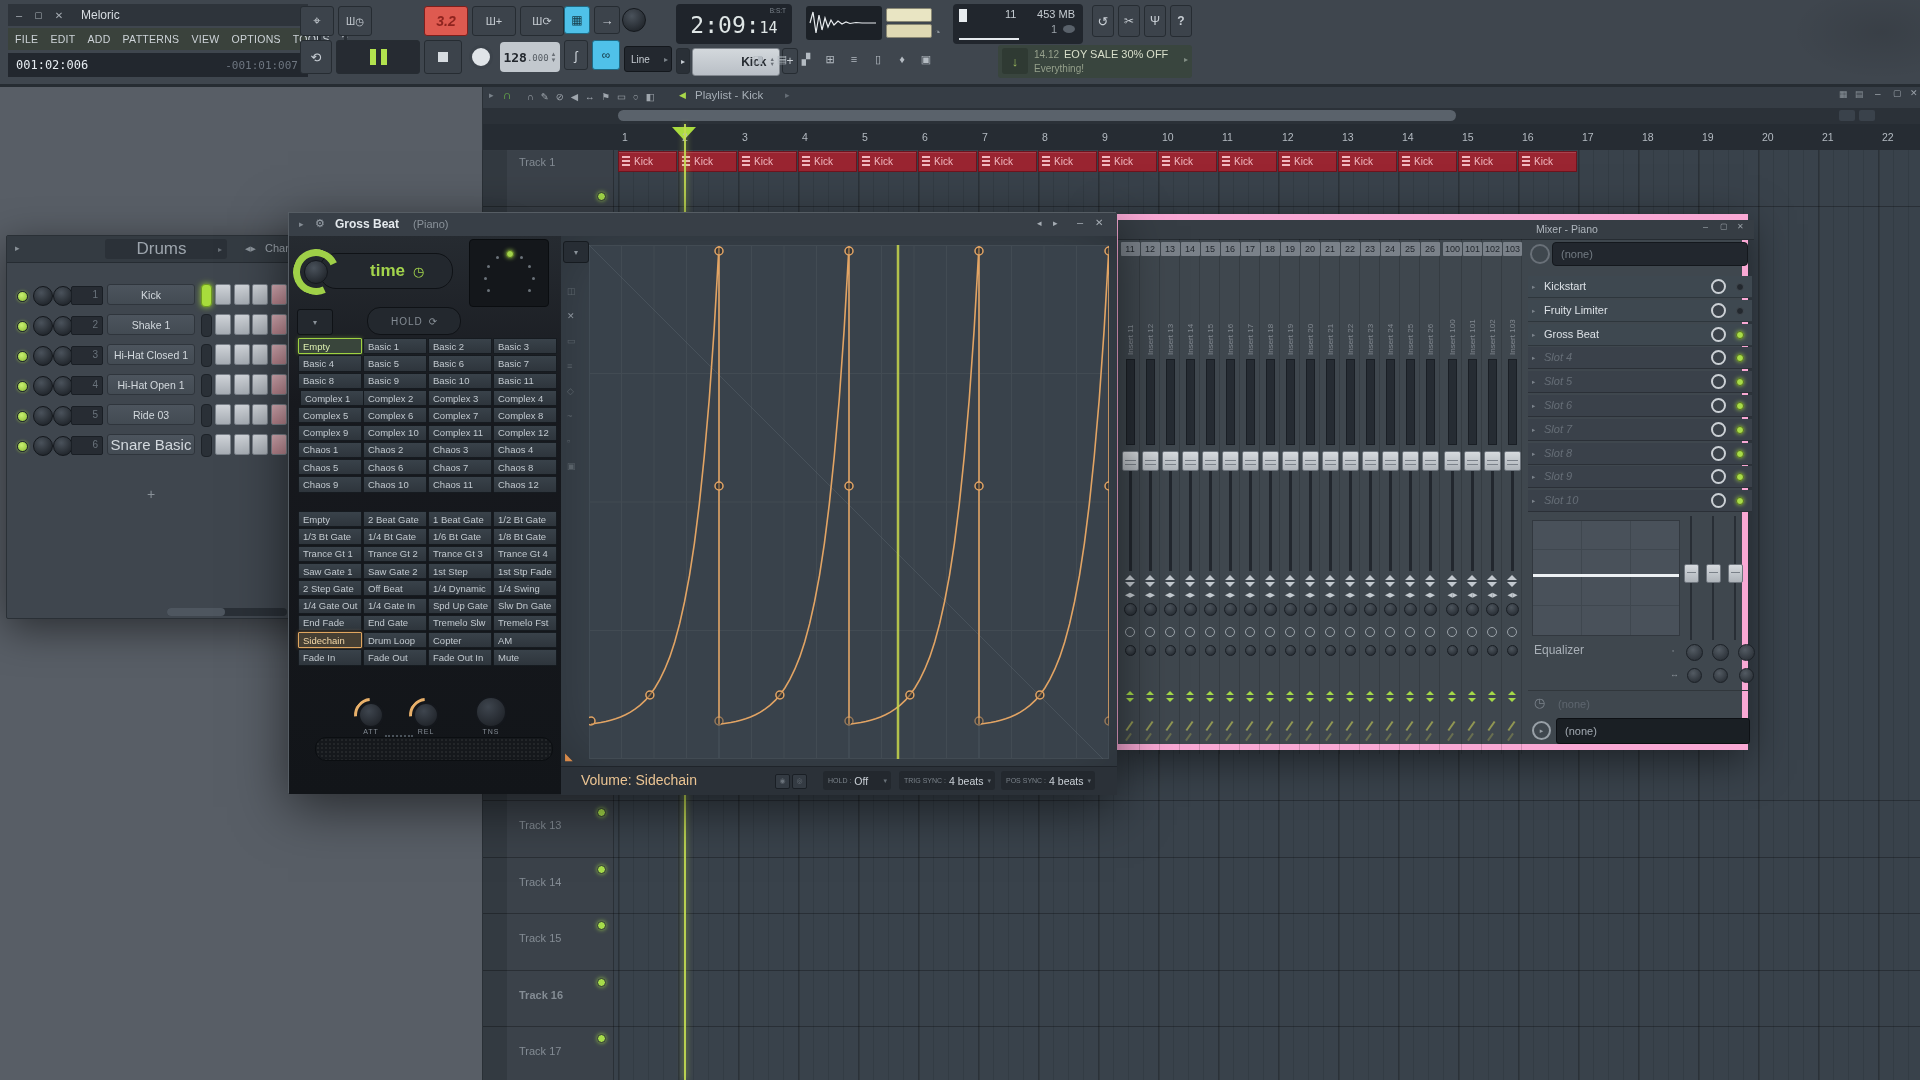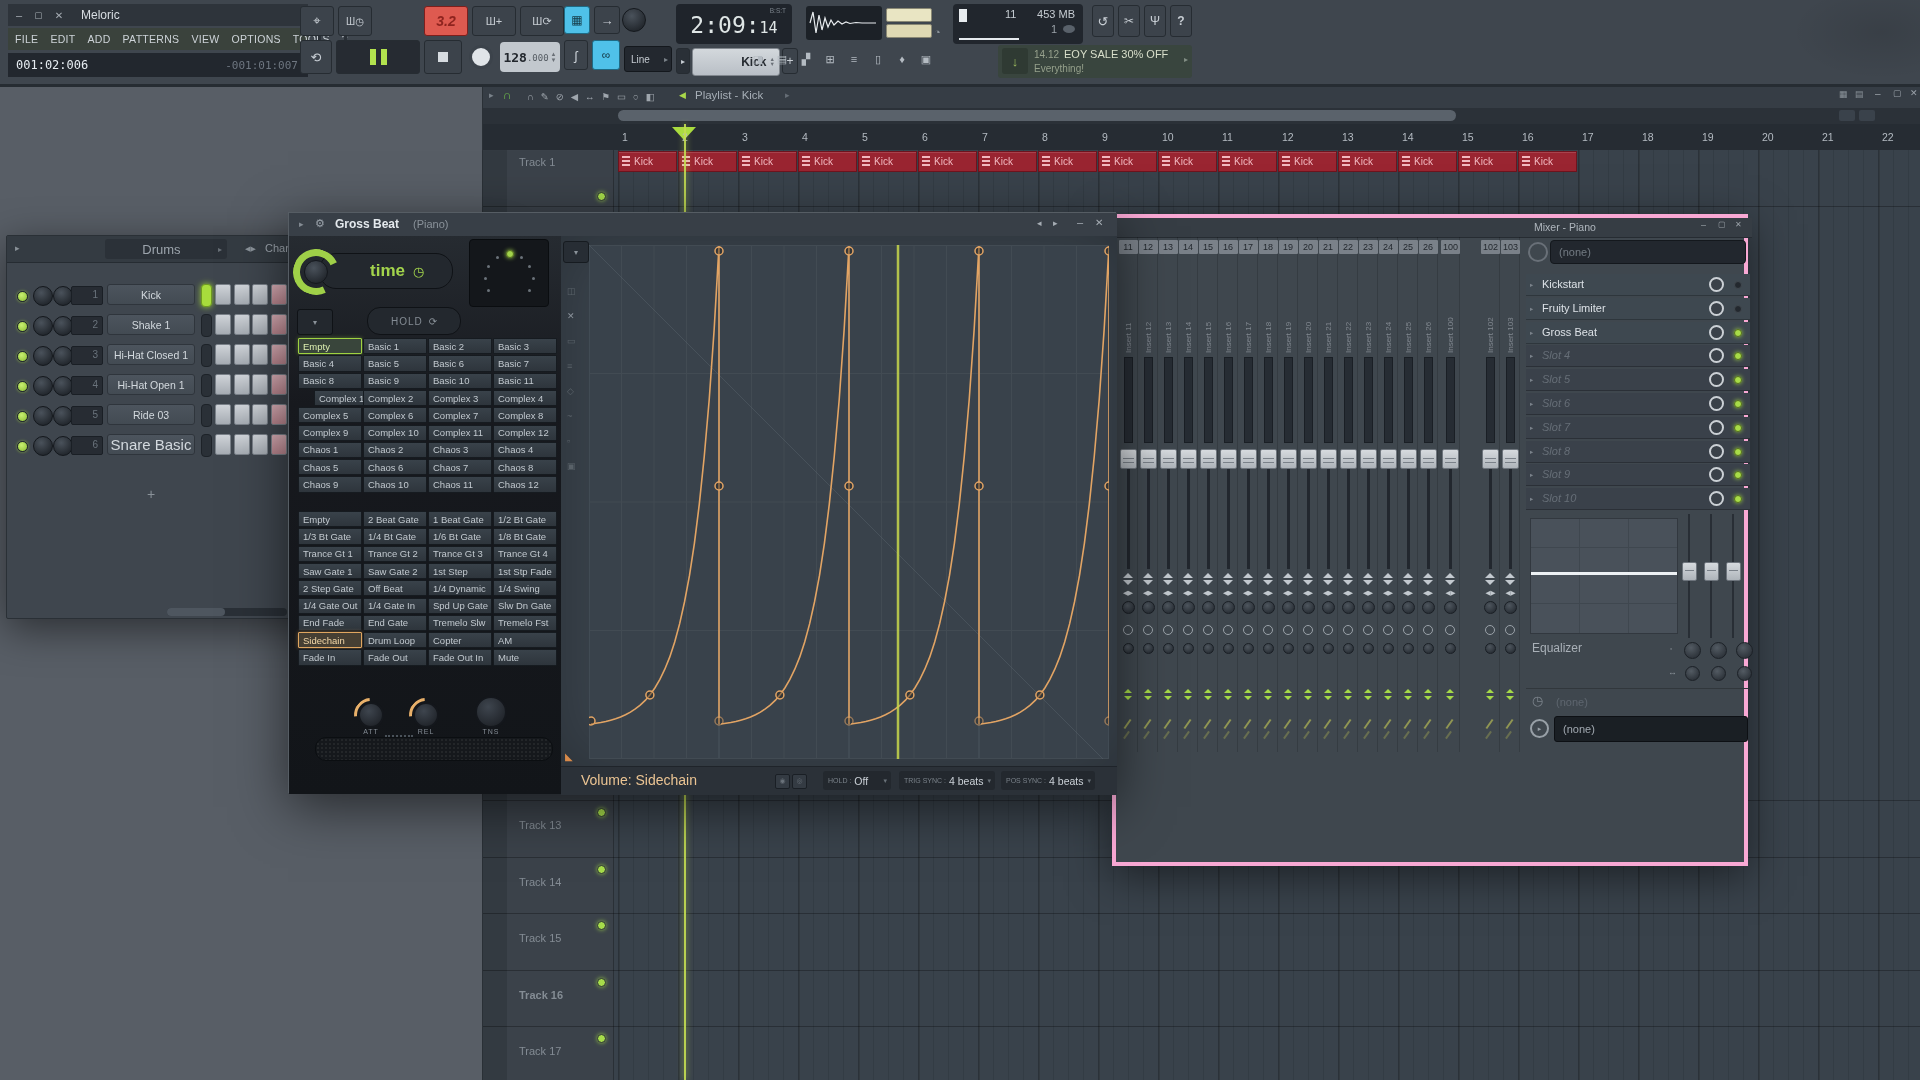--- a/index.html
+++ b/index.html
@@ -372,21 +372,21 @@
       <span class="abs" style="left:66px;top:3px;font-size:11px;color:#D9DFCB;">EOY SALE 30% OFF</span>
       <span class="abs" style="left:36px;top:18px;font-size:10px;color:#95A08B;">Everything!</span>
       <span class="abs" style="right:4px;top:10px;font-size:8px;color:#838E85;">▸</span>
     </div>
   </div>
 
   <div class="abs win" id="rack" style="left:6px;top:235px;width:496px;height:384px;background:#3F464E;border:1px solid #2A3036;border-radius:2px;z-index:2;">
     <div class="abs" style="left:0;top:0;width:100%;height:26px;background:#343B42;border-bottom:1px solid #262C32;">
       <span class="abs" style="left:8px;top:7px;font-size:9px;color:#8A9299;">▸</span>
       <div class="abs" style="left:98px;top:3px;width:122px;height:20px;background:#2B3138;border-radius:3px;display:flex;align-items:center;">
-        <span style="margin:0 auto;font-size:13px;color:#9CA4AC;">Drums</span>
+        <span style="margin:0 auto;font-size:17px;color:#9CA4AC;">Drums</span>
         <span style="margin-right:5px;font-size:8px;color:#6A7279;">▸</span>
       </div>
       <span class="abs" style="left:238px;top:9px;font-size:7px;color:#8A9299;">◀▶</span>
       <span class="abs" style="left:258px;top:6px;font-size:11px;color:#9AA2AA;">Channel</span>
     </div>
     <div id="channels" class="abs" style="left:0;top:26px;width:100%;height:300px;">
         <div style="position: absolute; left: 0px; top: 22px; width: 496px; height: 24px;">
           <div style="position: absolute; left: 10px; top: 7px; width: 9px; height: 9px; border-radius: 50%; background: radial-gradient(circle at 40% 35%, rgb(200, 240, 112), rgb(140, 190, 52)); border: 1px solid rgb(32, 38, 44); box-shadow: rgba(168, 220, 60, 0.7) 0px 0px 3px;"></div>
           <div style="position: absolute; left: 26px; top: 2px; width: 18px; height: 18px; border-radius: 50%; background: radial-gradient(circle at 40% 32%, rgb(74, 82, 91), rgb(35, 40, 46) 75%); border: 1px solid rgb(20, 24, 29);"></div>
           <div style="position: absolute; left: 46px; top: 2px; width: 18px; height: 18px; border-radius: 50%; background: radial-gradient(circle at 40% 32%, rgb(74, 82, 91), rgb(35, 40, 46) 75%); border: 1px solid rgb(20, 24, 29);"></div>
@@ -488,21 +488,21 @@
           <div style="position: absolute; left: 263.5px; top: 0px; width: 16px; height: 21px; border-radius: 2px; box-sizing: border-box; border: 1px solid rgb(122, 129, 137); background: linear-gradient(rgb(217, 174, 182), rgb(185, 133, 142));"></div>
           <div style="position: absolute; left: 282px; top: 0px; width: 16px; height: 21px; border-radius: 2px; box-sizing: border-box; border: 1px solid rgb(122, 129, 137); background: linear-gradient(rgb(208, 212, 217), rgb(166, 172, 179));"></div>
         </div>
       </div>
     <div class="abs" style="left:134px;top:250px;width:20px;height:18px;color:#8A9299;font-size:14px;text-align:center;">+</div>
     <div class="abs" style="left:160px;top:372px;width:120px;height:8px;background:#2A3037;border-radius:4px;">
       <div style="position:absolute;left:0;top:0;width:58px;height:8px;background:#4E565F;border-radius:4px;"></div>
     </div>
   </div>
 
-  <div class="abs win" id="mixer" style="left:1112px;top:214px;width:636px;height:652px;background:#3F474E;border:4px solid #f9a8d4;z-index:3;">
+  <div class="abs win" id="mixer" style="left:1112px;top:214px;width:636px;height:536px;background:#3F474E;border:6px solid #f9a8d4;z-index:3;">
     <div class="abs" style="left:0;top:0;width:636px;height:19px;background:#363D44;border-bottom:1px solid #262C32;">
       <span class="abs" style="left:418px;top:3px;font-size:10.5px;color:#AFB6BD;">Mixer - Piano</span>
       <span class="abs" style="left:585px;top:2px;font-size:9px;color:#9AA1A8;">–</span>
       <span class="abs" style="left:602px;top:2px;font-size:8px;color:#9AA1A8;">▢</span>
       <span class="abs" style="left:619px;top:2px;font-size:8px;color:#9AA1A8;">✕</span>
     </div>
     <div id="strips" class="abs" style="left:2px;top:19px;width:406px;height:515px;overflow:hidden;">
         <div style="position: absolute; left: 0.5px; top: 0px; width: 19px; height: 515px; border-right: 1px solid rgba(0, 0, 0, 0.15); box-sizing: border-box;">
           <div style="position: absolute; left: 0px; top: 3px; width: 19px; height: 14px; background: rgb(122, 129, 137); border-radius: 1px; color: rgb(35, 40, 46); font-size: 9px; text-align: center; line-height: 14px;">11</div>
           <div class="vtxt" style="position: absolute; left: 5px; top: 22px; height: 94px; font-size: 8px; color: rgb(129, 136, 144);">Insert 11</div>
@@ -819,20 +819,40 @@
           <div style="position: absolute; left: 4px; top: 388px; width: 10px; height: 10px; border-radius: 50%; border: 1.5px solid rgb(154, 161, 168); box-sizing: border-box;"></div>
           <div style="position: absolute; left: 4px; top: 406px; width: 11px; height: 11px; border-radius: 50%; background: radial-gradient(circle at 40% 32%, rgb(78, 86, 94), rgb(42, 48, 55) 75%); border: 1px solid rgb(26, 31, 37); box-sizing: border-box;"></div>
           <div style="position: absolute; left: 5px; top: 452px; width: 0px; height: 0px; border-left: 4px solid transparent; border-right: 4px solid transparent; border-bottom: 4px solid rgb(165, 217, 72);"></div>
           <div style="position: absolute; left: 5px; top: 459px; width: 0px; height: 0px; border-left: 4px solid transparent; border-right: 4px solid transparent; border-top: 4px solid rgb(165, 217, 72);"></div>
           <div style="position: absolute; left: 3px; top: 486px; width: 11px; height: 2px; background: rgb(198, 203, 87); opacity: 0.6; transform: rotate(-55deg);"></div>
           <div style="position: absolute; left: 3px; top: 497px; width: 9px; height: 2px; background: rgb(198, 203, 87); opacity: 0.3; transform: rotate(-55deg);"></div>
         </div>
         <div style="position: absolute; left: 323px; top: 0px; width: 19px; height: 515px; border-right: 1px solid rgba(0, 0, 0, 0.15); box-sizing: border-box;">
           <div style="position: absolute; left: 0px; top: 3px; width: 19px; height: 14px; background: rgb(122, 129, 137); border-radius: 1px; color: rgb(35, 40, 46); font-size: 9px; text-align: center; line-height: 14px;">100</div>
           <div class="vtxt" style="position: absolute; left: 5px; top: 22px; height: 94px; font-size: 8px; color: rgb(129, 136, 144);">Insert 100</div>
+          <div style="position: absolute; left: 5px; top: 120px; width: 9px; height: 86px; background: rgb(38, 44, 51); border: 1px solid rgb(26, 31, 37); box-sizing: border-box;"></div>
+          <div style="position: absolute; left: 8px; top: 216px; width: 3px; height: 116px; background: rgb(34, 39, 46);"></div>
+          <div style="position: absolute; left: 1px; top: 212px; width: 17px; height: 20px; background: linear-gradient(rgb(214, 218, 222), rgb(174, 180, 186)); border: 1px solid rgb(110, 117, 125); border-radius: 2px; box-sizing: border-box;">
+            <div style="position: absolute; left: 2px; top: 8px; width: 11px; height: 1px; background: rgb(122, 129, 137);"></div>
+            <div style="position: absolute; left: 2px; top: 12px; width: 11px; height: 1px; background: rgb(122, 129, 137);"></div>
+          </div>
+          <div style="position: absolute; left: 4px; top: 336px; width: 0px; height: 0px; border-left: 5px solid transparent; border-right: 5px solid transparent; border-bottom: 5px solid rgb(195, 201, 207);"></div>
+          <div style="position: absolute; left: 4px; top: 343px; width: 0px; height: 0px; border-left: 5px solid transparent; border-right: 5px solid transparent; border-top: 5px solid rgb(195, 201, 207);"></div>
+          <div style="position: absolute; left: 1px; top: 352px; width: 17px; text-align: center; font-size: 6.5px; color: rgb(195, 201, 207);">◀▶</div>
+          <div style="position: absolute; left: 3px; top: 364px; width: 13px; height: 13px; border-radius: 50%; background: radial-gradient(circle at 40% 32%, rgb(78, 86, 94), rgb(42, 48, 55) 75%); border: 1px solid rgb(26, 31, 37); box-sizing: border-box;"></div>
+          <div style="position: absolute; left: 4px; top: 388px; width: 10px; height: 10px; border-radius: 50%; border: 1.5px solid rgb(154, 161, 168); box-sizing: border-box;"></div>
+          <div style="position: absolute; left: 4px; top: 406px; width: 11px; height: 11px; border-radius: 50%; background: radial-gradient(circle at 40% 32%, rgb(78, 86, 94), rgb(42, 48, 55) 75%); border: 1px solid rgb(26, 31, 37); box-sizing: border-box;"></div>
+          <div style="position: absolute; left: 5px; top: 452px; width: 0px; height: 0px; border-left: 4px solid transparent; border-right: 4px solid transparent; border-bottom: 4px solid rgb(165, 217, 72);"></div>
+          <div style="position: absolute; left: 5px; top: 459px; width: 0px; height: 0px; border-left: 4px solid transparent; border-right: 4px solid transparent; border-top: 4px solid rgb(165, 217, 72);"></div>
+          <div style="position: absolute; left: 3px; top: 486px; width: 11px; height: 2px; background: rgb(198, 203, 87); opacity: 0.6; transform: rotate(-55deg);"></div>
+          <div style="position: absolute; left: 3px; top: 497px; width: 9px; height: 2px; background: rgb(198, 203, 87); opacity: 0.3; transform: rotate(-55deg);"></div>
+        </div>
+        <div style="position: absolute; left: 343px; top: 0px; width: 19px; height: 515px; border-right: 1px solid rgba(0, 0, 0, 0.15); box-sizing: border-box;">
+          <div style="position: absolute; left: 0px; top: 3px; width: 19px; height: 14px; background: rgb(122, 129, 137); border-radius: 1px; color: rgb(35, 40, 46); font-size: 9px; text-align: center; line-height: 14px;">101</div>
+          <div class="vtxt" style="position: absolute; left: 5px; top: 22px; height: 94px; font-size: 8px; color: rgb(129, 136, 144);">Insert 101</div>
           <div style="position: absolute; left: 5px; top: 120px; width: 9px; height: 86px; background: rgb(38, 44, 51); border: 1px solid rgb(26, 31, 37); box-sizing: border-box;"></div>
           <div style="position: absolute; left: 8px; top: 216px; width: 3px; height: 116px; background: rgb(34, 39, 46);"></div>
           <div style="position: absolute; left: 1px; top: 212px; width: 17px; height: 20px; background: linear-gradient(rgb(214, 218, 222), rgb(174, 180, 186)); border: 1px solid rgb(110, 117, 125); border-radius: 2px; box-sizing: border-box;">
             <div style="position: absolute; left: 2px; top: 8px; width: 11px; height: 1px; background: rgb(122, 129, 137);"></div>
             <div style="position: absolute; left: 2px; top: 12px; width: 11px; height: 1px; background: rgb(122, 129, 137);"></div>
           </div>
           <div style="position: absolute; left: 4px; top: 336px; width: 0px; height: 0px; border-left: 5px solid transparent; border-right: 5px solid transparent; border-bottom: 5px solid rgb(195, 201, 207);"></div>
           <div style="position: absolute; left: 4px; top: 343px; width: 0px; height: 0px; border-left: 5px solid transparent; border-right: 5px solid transparent; border-top: 5px solid rgb(195, 201, 207);"></div>
           <div style="position: absolute; left: 1px; top: 352px; width: 17px; text-align: center; font-size: 6.5px; color: rgb(195, 201, 207);">◀▶</div>
           <div style="position: absolute; left: 3px; top: 364px; width: 13px; height: 13px; border-radius: 50%; background: radial-gradient(circle at 40% 32%, rgb(78, 86, 94), rgb(42, 48, 55) 75%); border: 1px solid rgb(26, 31, 37); box-sizing: border-box;"></div>
@@ -1037,21 +1057,21 @@
           <div class="cell" style="position: absolute; left: 130px; top: 0px; width: 64px; height: 16.3px;">Basic 2</div>
           <div class="cell" style="position: absolute; left: 195px; top: 0px; width: 64px; height: 16.3px;">Basic 3</div>
           <div class="cell" style="position: absolute; left: 0px; top: 17.3px; width: 64px; height: 16.3px;">Basic 4</div>
           <div class="cell" style="position: absolute; left: 65px; top: 17.3px; width: 64px; height: 16.3px;">Basic 5</div>
           <div class="cell" style="position: absolute; left: 130px; top: 17.3px; width: 64px; height: 16.3px;">Basic 6</div>
           <div class="cell" style="position: absolute; left: 195px; top: 17.3px; width: 64px; height: 16.3px;">Basic 7</div>
           <div class="cell" style="position: absolute; left: 0px; top: 34.6px; width: 64px; height: 16.3px;">Basic 8</div>
           <div class="cell" style="position: absolute; left: 65px; top: 34.6px; width: 64px; height: 16.3px;">Basic 9</div>
           <div class="cell" style="position: absolute; left: 130px; top: 34.6px; width: 64px; height: 16.3px;">Basic 10</div>
           <div class="cell" style="position: absolute; left: 195px; top: 34.6px; width: 64px; height: 16.3px;">Basic 11</div>
-          <div class="cell" style="position: absolute; left: 16px; top: 51.9px; width: 64px; height: 16.3px;">Complex 1</div>
+          <div class="cell" style="position: absolute; left: 2px; top: 51.9px; width: 64px; height: 16.3px;">Complex 1</div>
           <div class="cell" style="position: absolute; left: 65px; top: 51.9px; width: 64px; height: 16.3px;">Complex 2</div>
           <div class="cell" style="position: absolute; left: 130px; top: 51.9px; width: 64px; height: 16.3px;">Complex 3</div>
           <div class="cell" style="position: absolute; left: 195px; top: 51.9px; width: 64px; height: 16.3px;">Complex 4</div>
           <div class="cell" style="position: absolute; left: 0px; top: 69.2px; width: 64px; height: 16.3px;">Complex 5</div>
           <div class="cell" style="position: absolute; left: 65px; top: 69.2px; width: 64px; height: 16.3px;">Complex 6</div>
           <div class="cell" style="position: absolute; left: 130px; top: 69.2px; width: 64px; height: 16.3px;">Complex 7</div>
           <div class="cell" style="position: absolute; left: 195px; top: 69.2px; width: 64px; height: 16.3px;">Complex 8</div>
           <div class="cell" style="position: absolute; left: 0px; top: 86.5px; width: 64px; height: 16.3px;">Complex 9</div>
           <div class="cell" style="position: absolute; left: 65px; top: 86.5px; width: 64px; height: 16.3px;">Complex 10</div>
           <div class="cell" style="position: absolute; left: 130px; top: 86.5px; width: 64px; height: 16.3px;">Complex 11</div>

